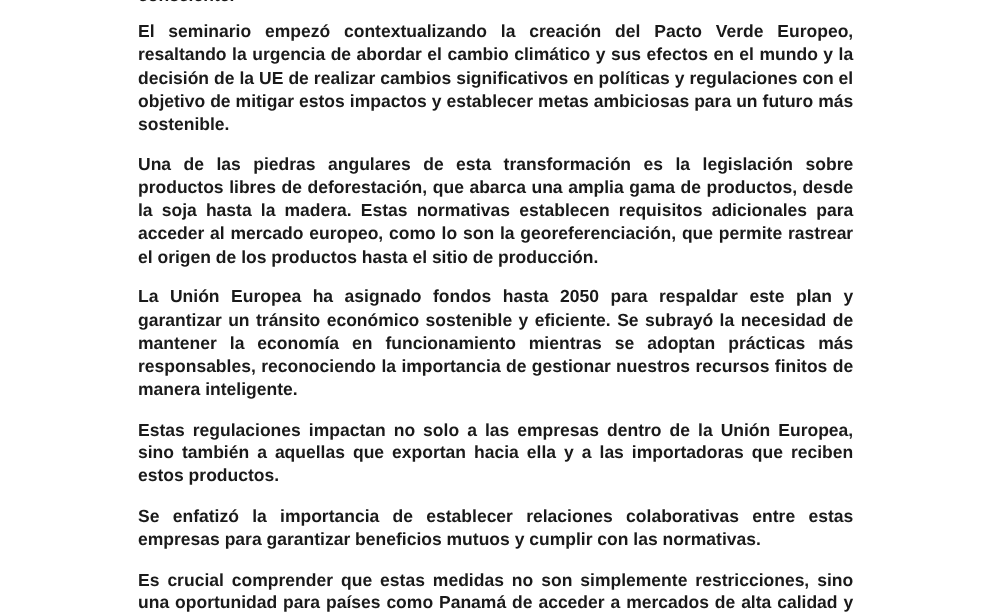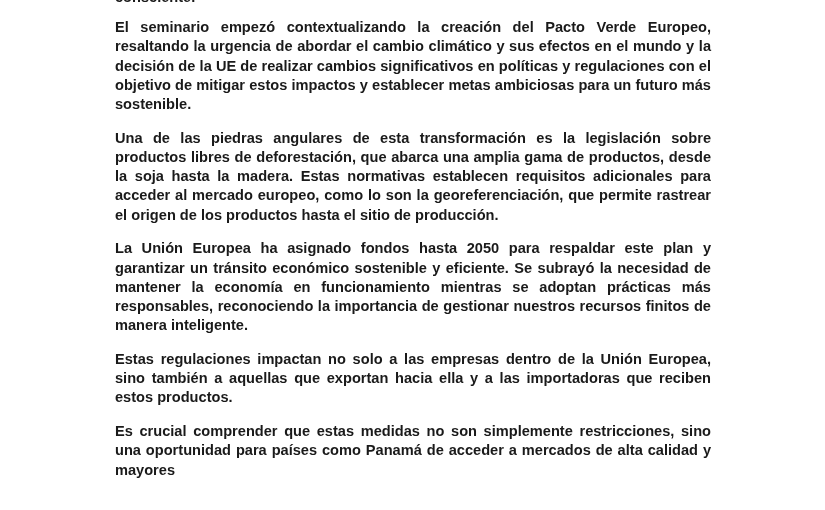--- a/index.html
+++ b/index.html
@@ -14,14 +14,15 @@
 </style>
 </head>
 <body>
 
 <div class="page">
   <p class="cut">consciente.</p>
   <p>El seminario empezó contextualizando la creación del Pacto Verde Europeo, resaltando la urgencia de abordar el cambio climático y sus efectos en el mundo y la decisión de la UE de realizar cambios significativos en políticas y regulaciones con el objetivo de mitigar estos impactos y establecer metas ambiciosas para un futuro más sostenible.</p>
   <p>Una de las piedras angulares de esta transformación es la legislación sobre productos libres de deforestación, que abarca una amplia gama de productos, desde la soja hasta la madera. Estas normativas establecen requisitos adicionales para acceder al mercado europeo, como lo son la georeferenciación, que permite rastrear el origen de los productos hasta el sitio de producción.</p>
   <p>La Unión Europea ha asignado fondos hasta 2050 para respaldar este plan y garantizar un tránsito económico sostenible y eficiente. Se subrayó la necesidad de mantener la economía en funcionamiento mientras se adoptan prácticas más responsables, reconociendo la importancia de gestionar nuestros recursos finitos de manera inteligente.</p>
   <p>Estas regulaciones impactan no solo a las empresas dentro de la Unión Europea, sino también a aquellas que exportan hacia ella y a las importadoras que reciben estos productos.</p>
+  <p>Se enfatizó la importancia de establecer relaciones colaborativas entre estas empresas para garantizar beneficios mutuos y cumplir con las normativas.</p>
   <p>Es crucial comprender que estas medidas no son simplemente restricciones, sino una oportunidad para países como Panamá de acceder a mercados de alta calidad y mayores</p>
 </div>
 
 </body></html>

